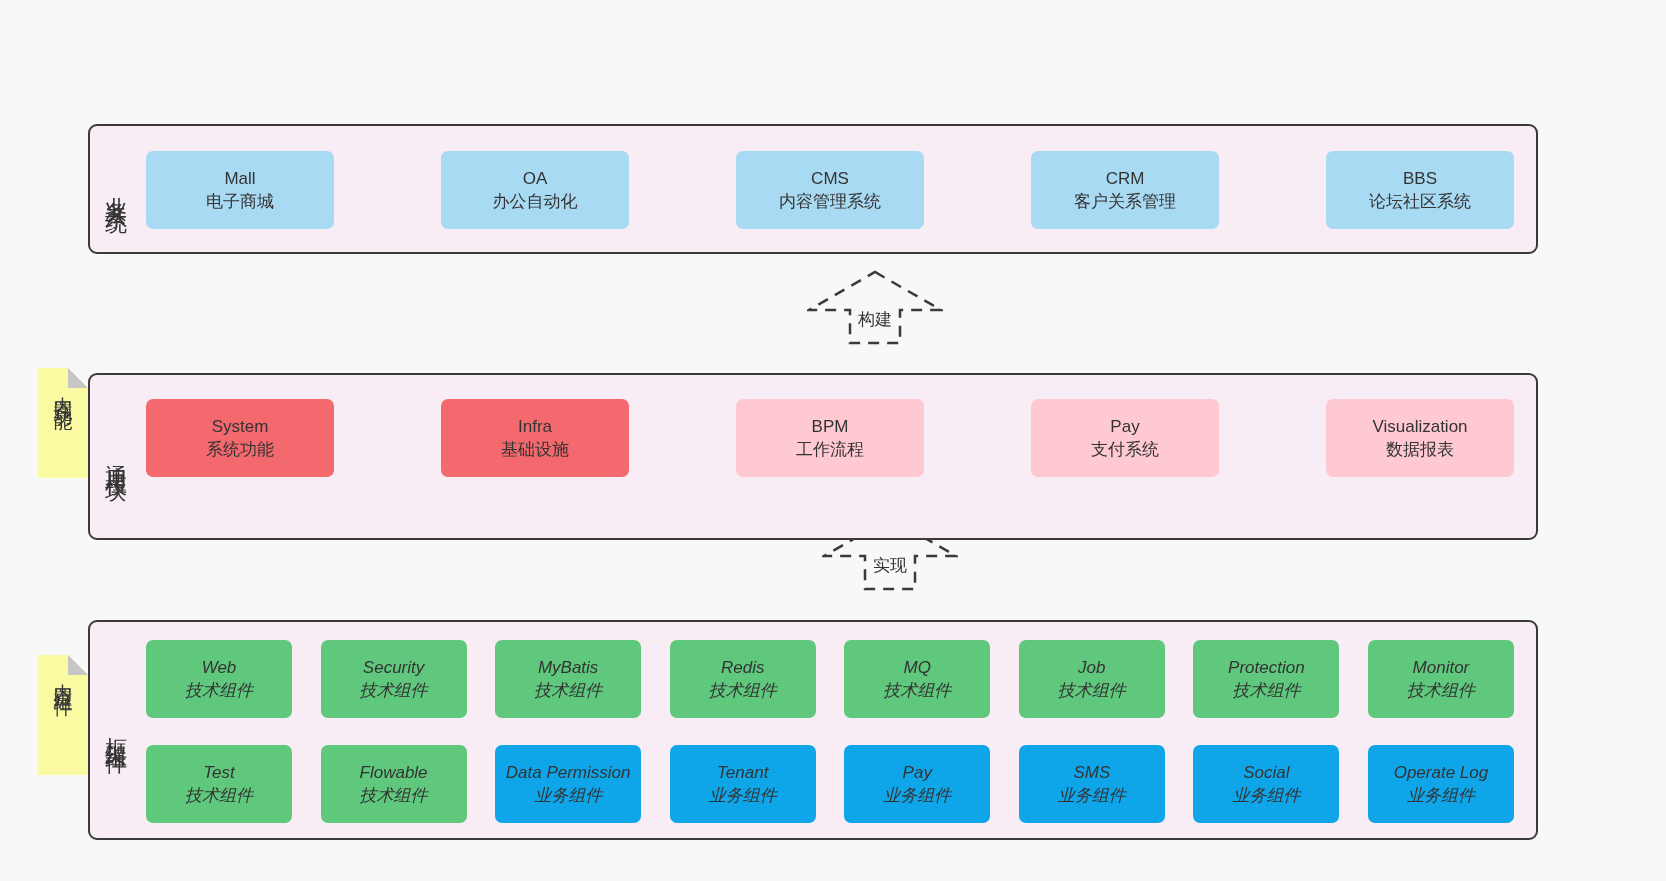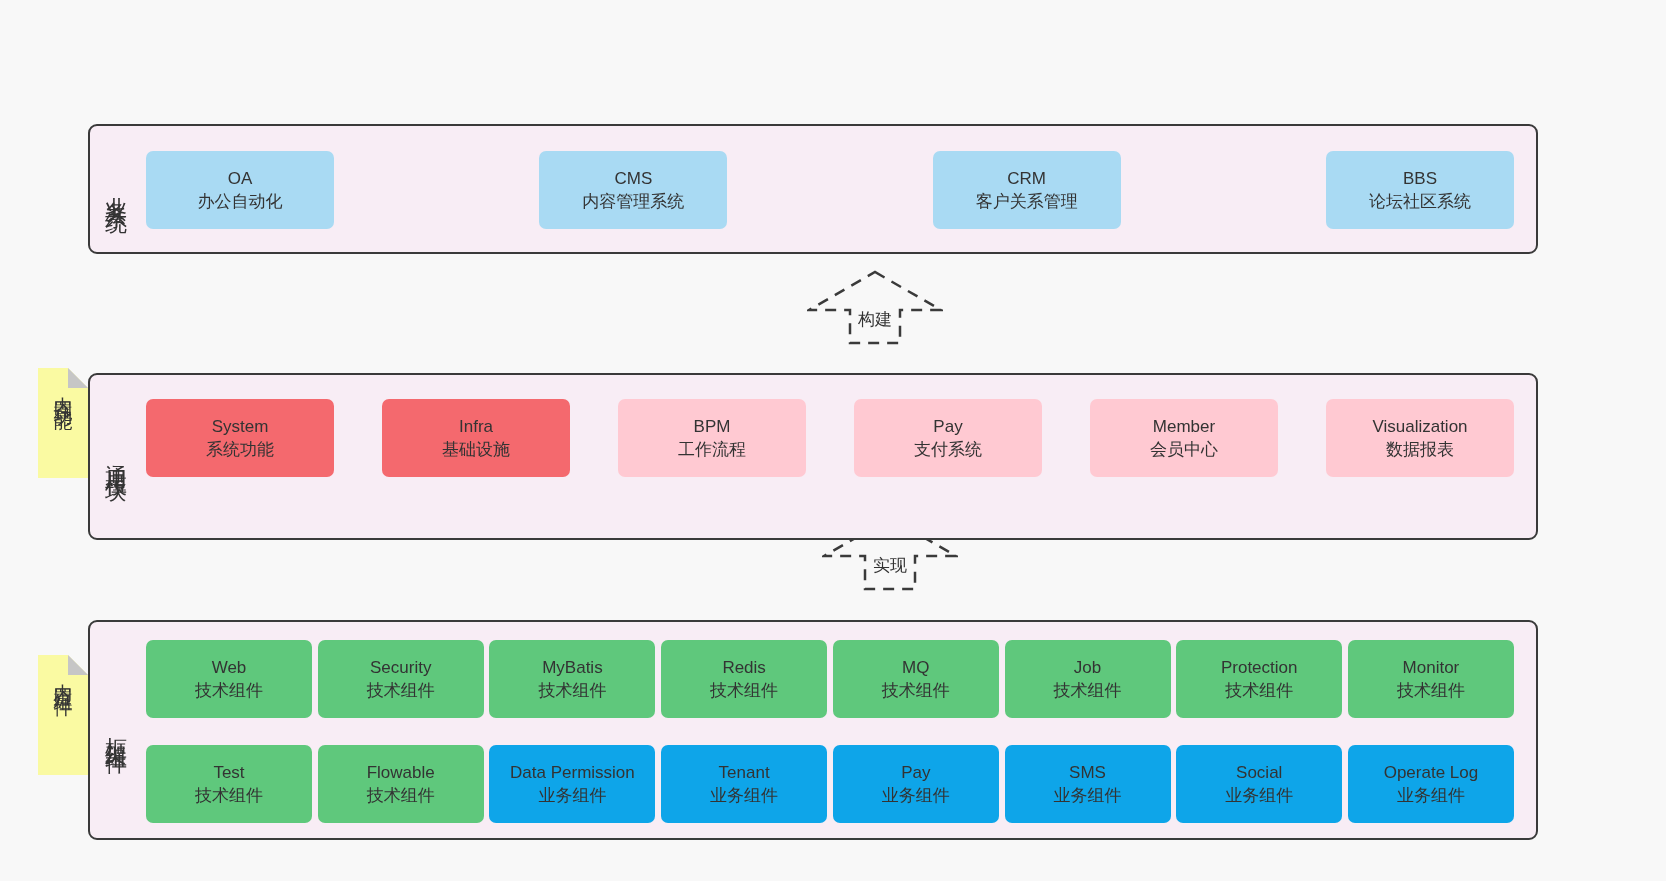--- a/index.html
+++ b/index.html
@@ -21,21 +21,21 @@
   }
   .row {
     position:absolute; left:56px; right:22px;
     display:flex; justify-content:space-between;
   }
   .box {
     width:188px; height:78px; border-radius:7px;
     display:flex; flex-direction:column; justify-content:center; align-items:center;
     text-align:center; box-sizing:border-box;
   }
-  .p3 .box { width:166px; }
+  .p3 .box { width:146px;font-style:italic; }
   .box-name, .box-desc { font-size:17px; line-height:23px; color:#333; }
   .blue   { background:#a9daf3; }
   .red    { background:#f4696e; }
   .pink   { background:#ffc9d2; }
   .green  { background:#5fc87c; }
   .lgreen { background:#0ea5e9; }
   .sticky {
     position:absolute; left:38px; width:50px; background:#fafaa2; z-index:2;
   }
   .sticky-fold { position:absolute; top:0; right:0; width:20px; height:20px; }
@@ -55,20 +55,24 @@
     background:#f8f8f8; padding:0 4px; font-size:17px; color:#333; white-space:nowrap;
   }
 </style>
 </head>
 <body>
 
 <div class="panel" style="top:124px;height:130px">
   <div class="panel-label">业务系统</div>
   <div class="row" style="top:25px">
     <div class="box blue">
+      <div class="box-name">Mall</div>
+      <div class="box-desc">电子商城</div>
+    </div>
+    <div class="box blue">
       <div class="box-name">OA</div>
       <div class="box-desc">办公自动化</div>
     </div>
     <div class="box blue">
       <div class="box-name">CMS</div>
       <div class="box-desc">内容管理系统</div>
     </div>
     <div class="box blue">
       <div class="box-name">CRM</div>
       <div class="box-desc">客户关系管理</div>
@@ -104,24 +108,20 @@
     </div>
     <div class="box pink">
       <div class="box-name">BPM</div>
       <div class="box-desc">工作流程</div>
     </div>
     <div class="box pink">
       <div class="box-name">Pay</div>
       <div class="box-desc">支付系统</div>
     </div>
     <div class="box pink">
-      <div class="box-name">Member</div>
-      <div class="box-desc">会员中心</div>
-    </div>
-    <div class="box pink">
       <div class="box-name">Visualization</div>
       <div class="box-desc">数据报表</div>
     </div>
   </div>
 </div>
 
 <div class="arrow" style="left:822px;top:516px">
   <svg width="136" height="75" viewBox="0 0 136 75">
     <polygon points="68,2 134,40 93,40 93,73 43,73 43,40 2,40" fill="none" stroke="#3a3a3a" stroke-width="2.5" stroke-dasharray="11 8"></polygon>
   </svg>

